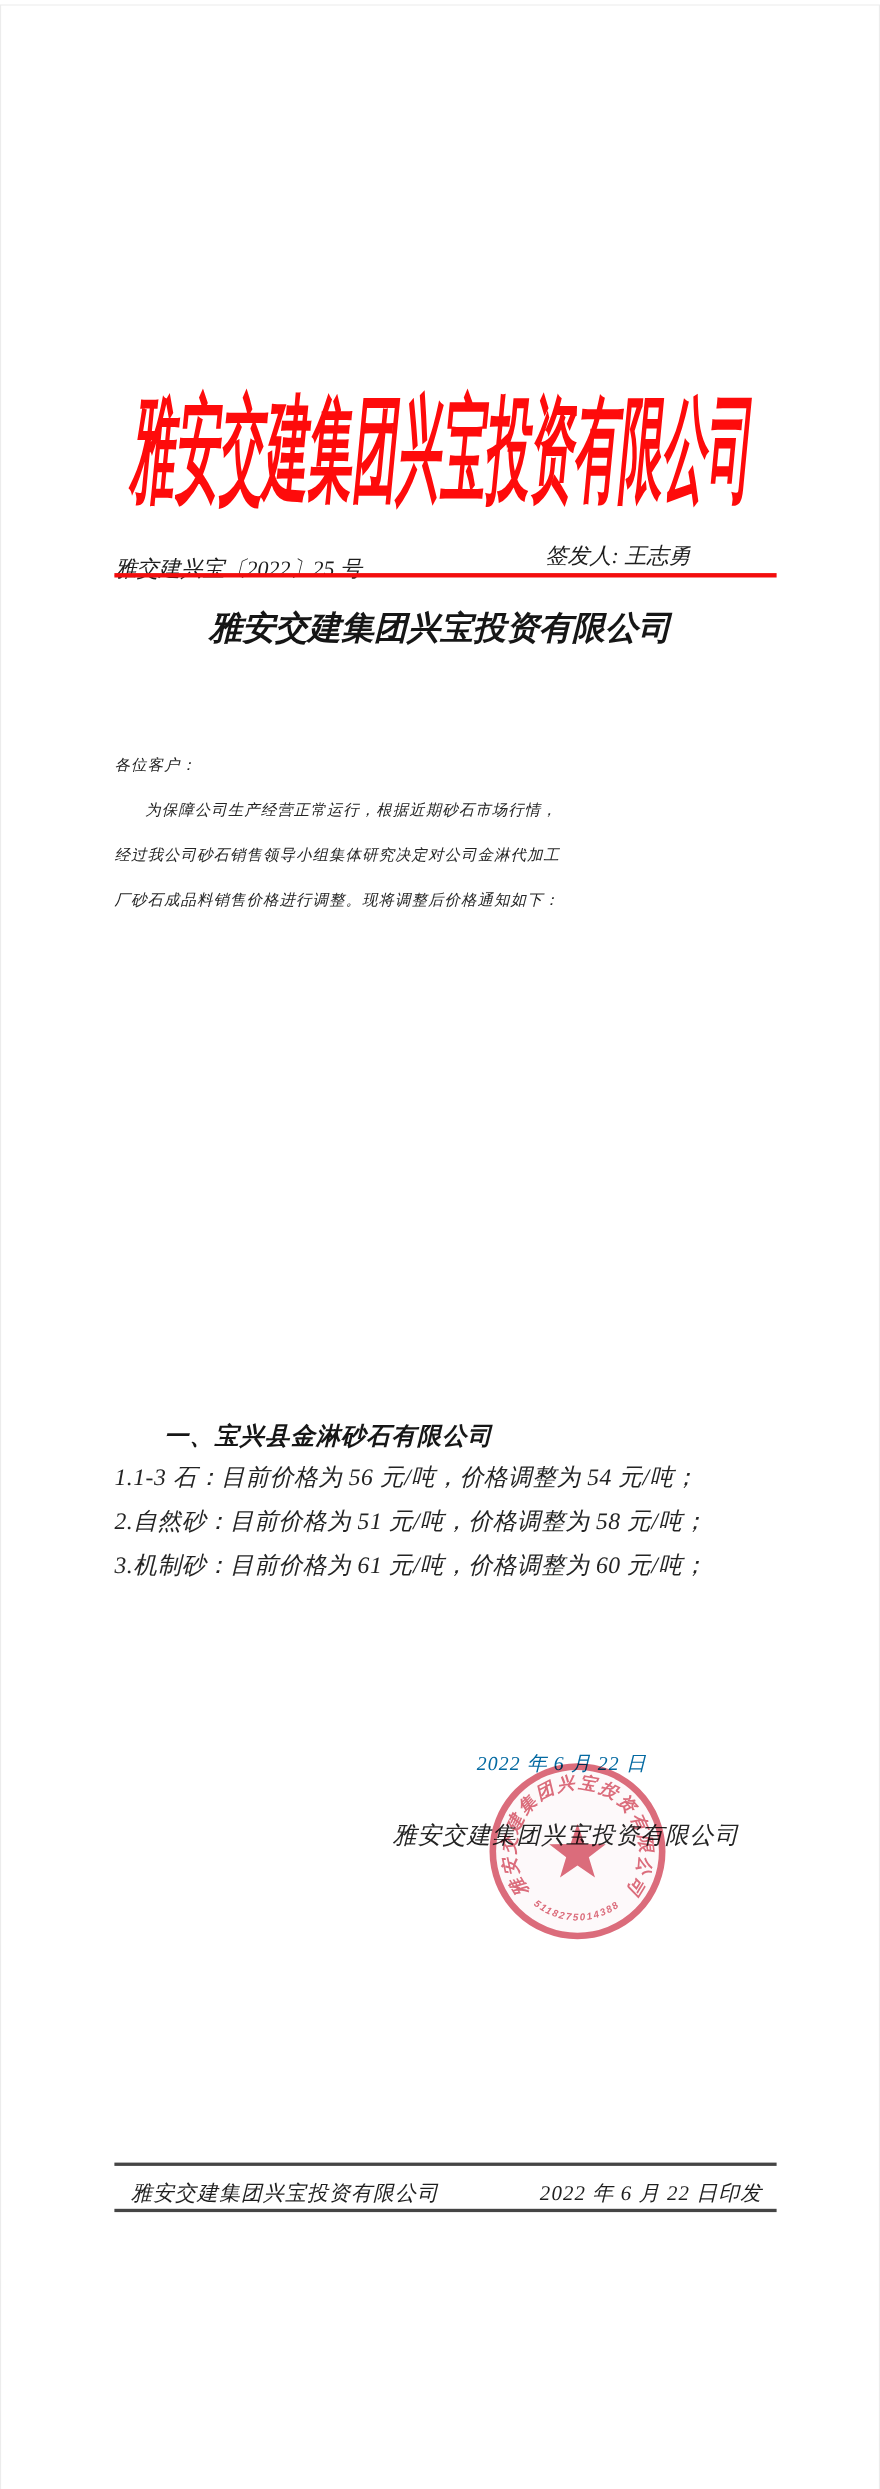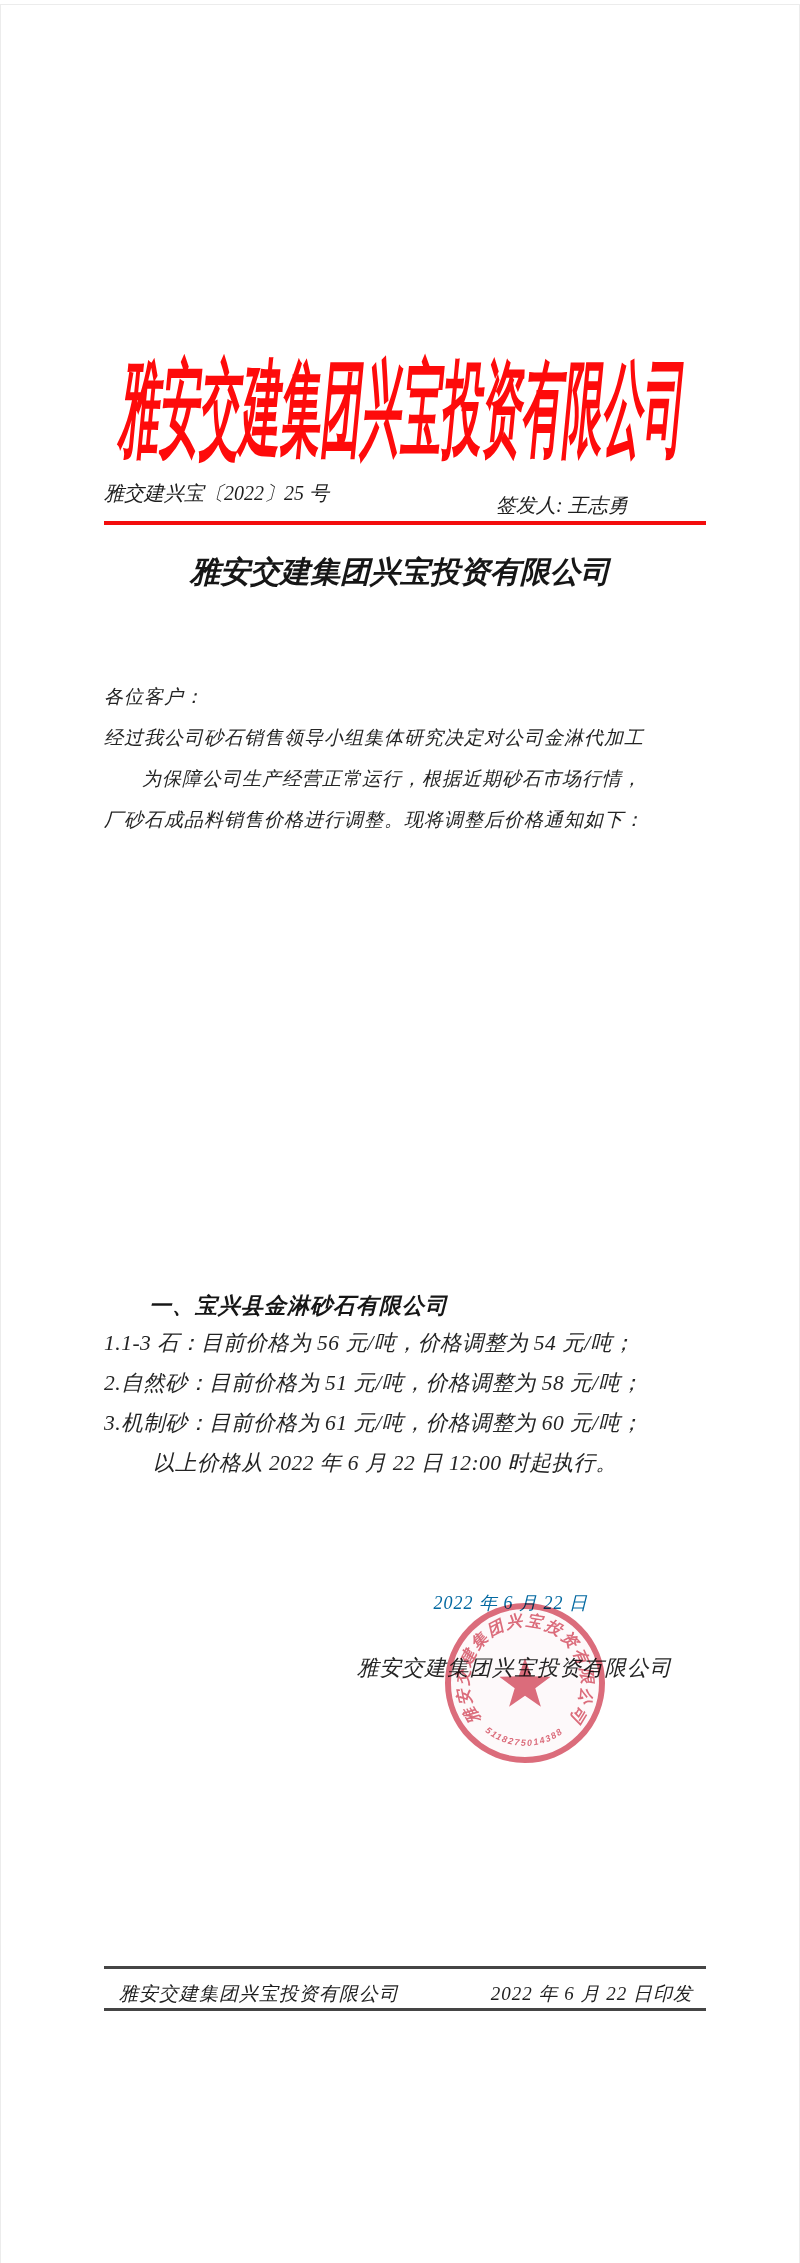--- a/index.html
+++ b/index.html
@@ -11,32 +11,32 @@
   }
   .abs { position:absolute; }
   .nowrap { white-space:nowrap; }
 
   .red-title {
     top:336px; left:400px; white-space:nowrap;
     font-size:76px; font-weight:bold; color:#fe0b0b;
     transform: translateX(-50%) scale(0.53,1.38);
     transform-origin: top center; letter-spacing:0;
   }
-  .doc-number { top:476px; left:104px; font-size:20px; color:#1e1e1e; }
+  .doc-number { top:500px; left:104px; font-size:20px; color:#1e1e1e; }
   .issuer     { top:488px; left:496px; font-size:20px; color:#1e1e1e; }
   .red-rule   { top:517px; left:104px; width:602px; height:4px; background:#f30d0d; }
 
   .doc-title {
     top:549px; left:0; width:800px; text-align:center;
     font-size:30px; font-weight:bold; color:#161616; line-height:38px;
   }
 
   .body-block {
     top:672px; left:104px; width:610px;
-    font-size:19px; line-height:41px; color:#242424; letter-spacing:1px;
+    font-size:14px; line-height:41px; color:#242424; letter-spacing:1px;
   }
   .body-block .indent { text-indent:2em; }
 
   .sec-heading {
     top:1287px; left:149px; font-size:22px; font-weight:bold; color:#161616;
     font-family:"Liberation Sans","DejaVu Sans",sans-serif; letter-spacing:1px;
   }
   .price-block {
     top:1319px; left:104px; width:612px;
     font-size:21.5px; line-height:40px; color:#242424; letter-spacing:0.5px;
@@ -65,32 +65,31 @@
   <div class="abs doc-number nowrap">雅交建兴宝〔2022〕25 号</div>
   <div class="abs issuer nowrap">签发人: 王志勇</div>
   <div class="abs red-rule"></div>
 
   <div class="abs doc-title">
     <div>雅安交建集团兴宝投资有限公司</div>
   </div>
 
   <div class="abs body-block">
     <div class="nowrap">各位客户：</div>
+    <div class="nowrap indent">为保障公司生产经营正常运行，根据近期砂石市场行情，</div>
     <div class="nowrap">经过我公司砂石销售领导小组集体研究决定对公司金淋代加工</div>
-    <div class="nowrap indent">为保障公司生产经营正常运行，根据近期砂石市场行情，</div>
     <div class="nowrap">厂砂石成品料销售价格进行调整。现将调整后价格通知如下：</div>
   </div>
 
   <div class="abs sec-heading nowrap">一、宝兴县金淋砂石有限公司</div>
 
   <div class="abs price-block">
     <div class="nowrap">1.1-3 石：目前价格为 56 元/吨，价格调整为 54 元/吨；</div>
     <div class="nowrap">2.自然砂：目前价格为 51 元/吨，价格调整为 58 元/吨；</div>
     <div class="nowrap">3.机制砂：目前价格为 61 元/吨，价格调整为 60 元/吨；</div>
-    <div class="nowrap note">以上价格从 2022 年 6 月 22 日 12:00 时起执行。</div>
   </div>
 
   <div class="abs sig-org nowrap">雅安交建集团兴宝投资有限公司</div>
   <div class="abs sig-date nowrap">2022 年 6 月 22 日</div>
 
   <svg class="abs seal" viewBox="0 0 210 210" xmlns="http://www.w3.org/2000/svg">
     <defs>
       <path id="sealTopArc" d="M 61.3 141.6 A 57 57 0 0 1 105 48 A 57 57 0 0 1 148.7 141.6" fill="none"></path>
       <path id="sealBottomArc" d="M 60.5 149.5 A 63 63 0 0 0 149.5 149.5" fill="none"></path>
     </defs>

